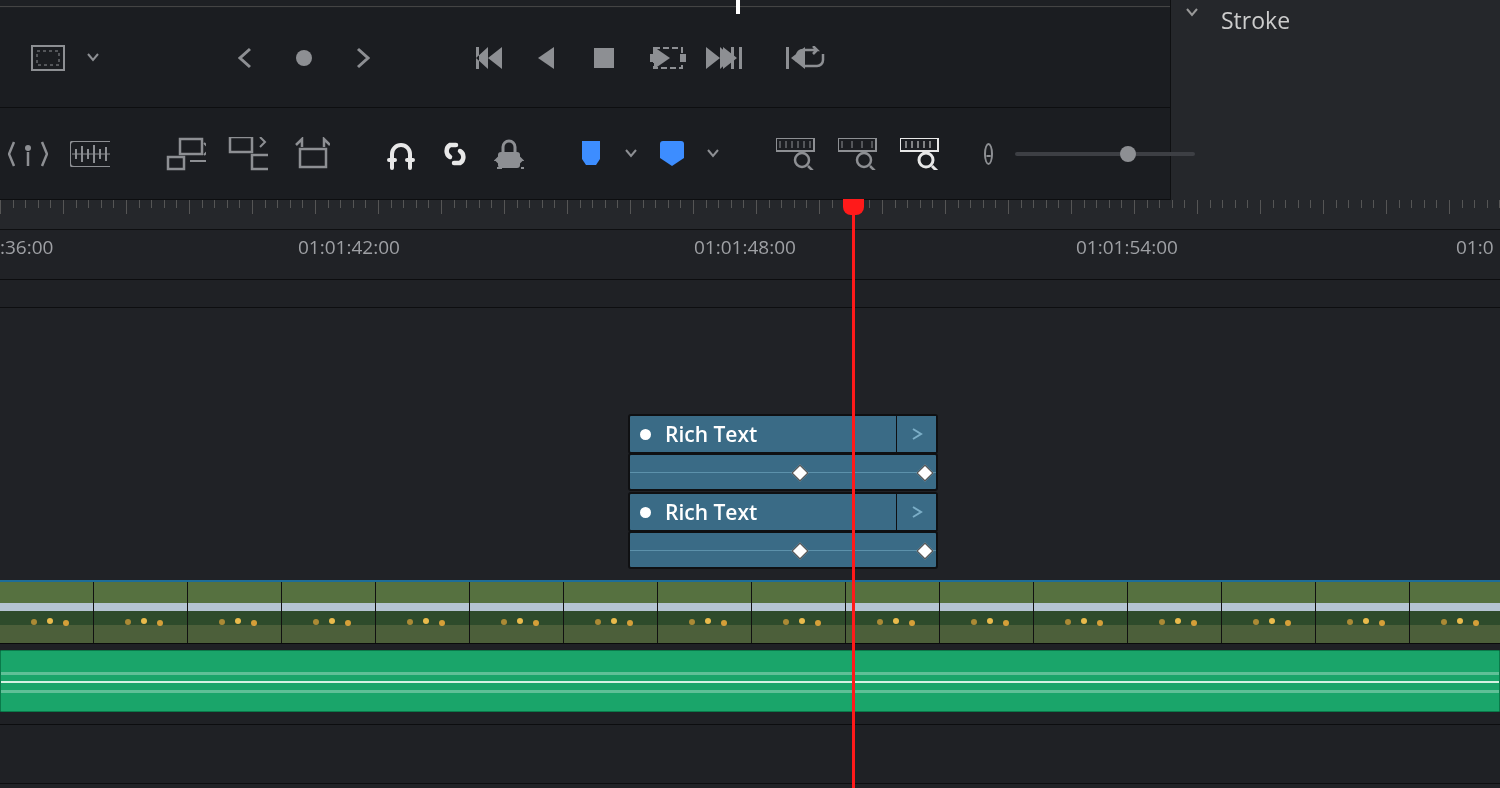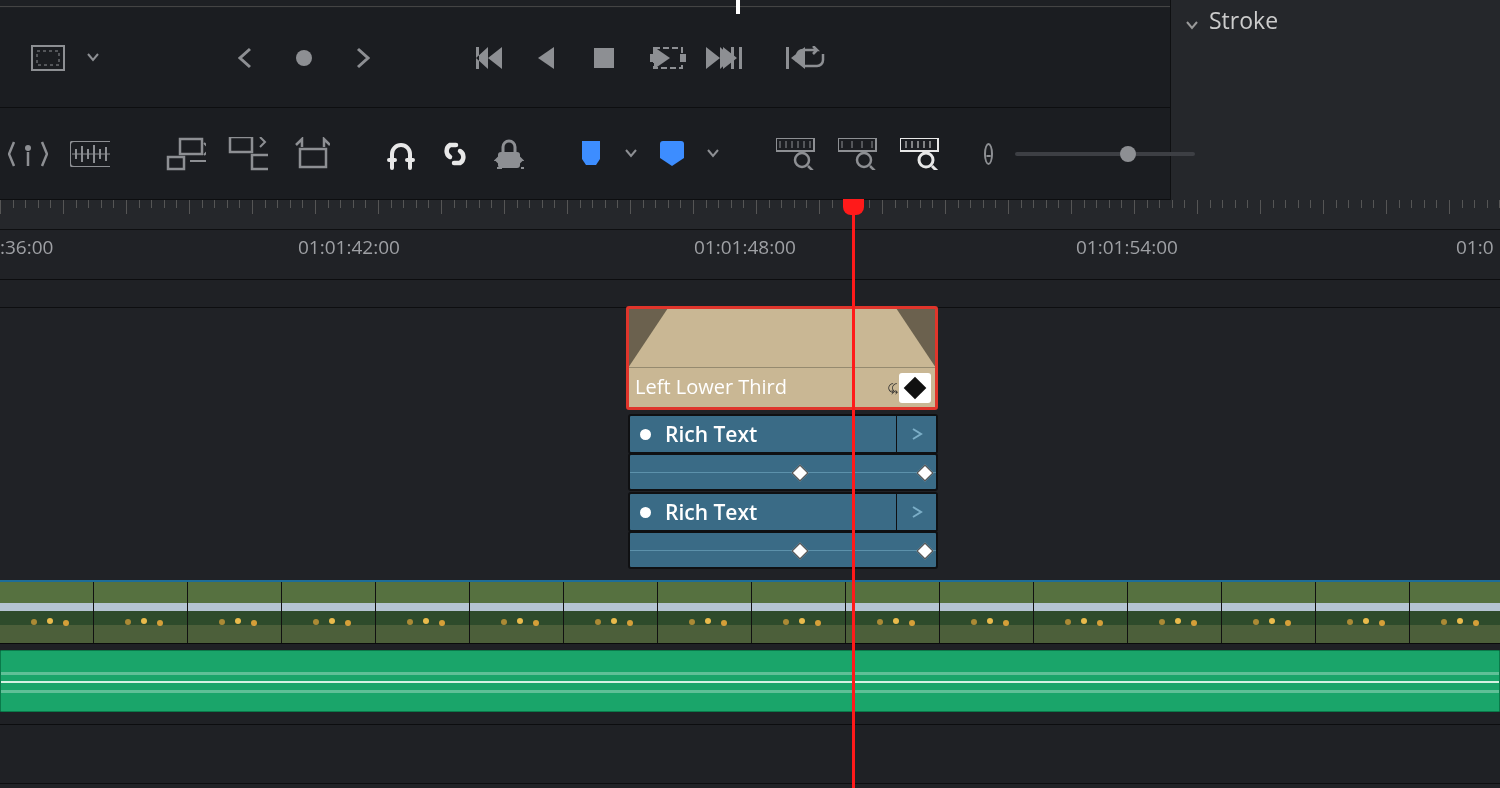--- a/index.html
+++ b/index.html
@@ -25,21 +25,21 @@
     background: #fff;
   }
   
   .side-panel {
     position: absolute; right: 0; top: 0;
     width: 330px; height: 100%;
     background: #25272b;
     border-left: 1px solid #0f1012;
   }
   .side-panel-header {
-    display: flex; align-items: flex-end; gap: 10px;
+    display: flex; align-items: flex-start; gap: 22px;
     padding: 4px 14px;
     color: #ccc;
     font-size: 23px;
   }
   .side-panel-header .chev { font-size: 14px; color: #999; }
   
   .toolbar {
     display: flex; align-items: center; gap: 18px;
     padding: 0 28px;
     height: 100px;
@@ -568,30 +568,20 @@
   </div>
 
   <div class="playhead" style="top:0">
     <div class="playhead-handle"></div>
   </div>
 
   <div class="tracks">
 
     <div class="track" style="height:28px"></div>
 
-    <div class="clip-title">
-      <div class="trap"></div>
-      <div class="trap-r"></div>
-      <div class="clip-title-mid"></div>
-      <div class="clip-title-label">Left Lower Third</div>
-      <div class="clip-title-keys">⤹⤹</div>
-      <div class="kf-box">
-        <div class="diamond-black"></div>
-      </div>
-    </div>
 
     <div class="kf-lane" style="top:134px">
       <span class="dot"></span>
       <span>Rich Text</span>
       <span class="expand">
           <svg width="12" height="14">
             <path d="M2 2l8 5-8 5" fill="none" stroke="#7baec7" stroke-width="2"></path>
           </svg>
         </span>
     </div>

